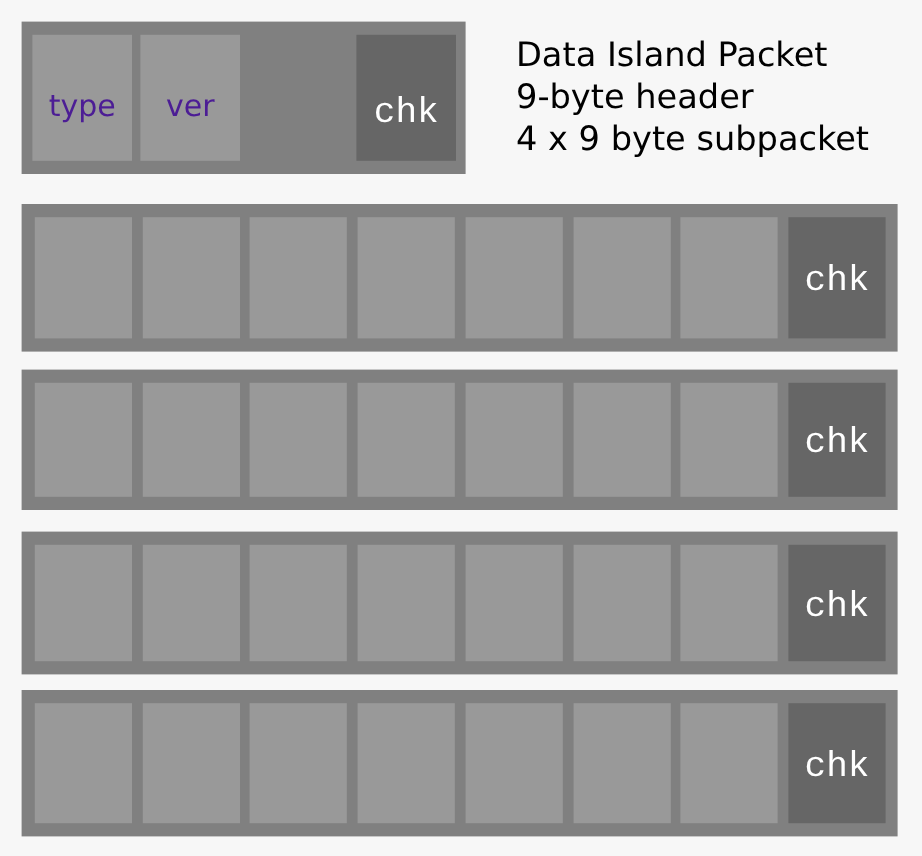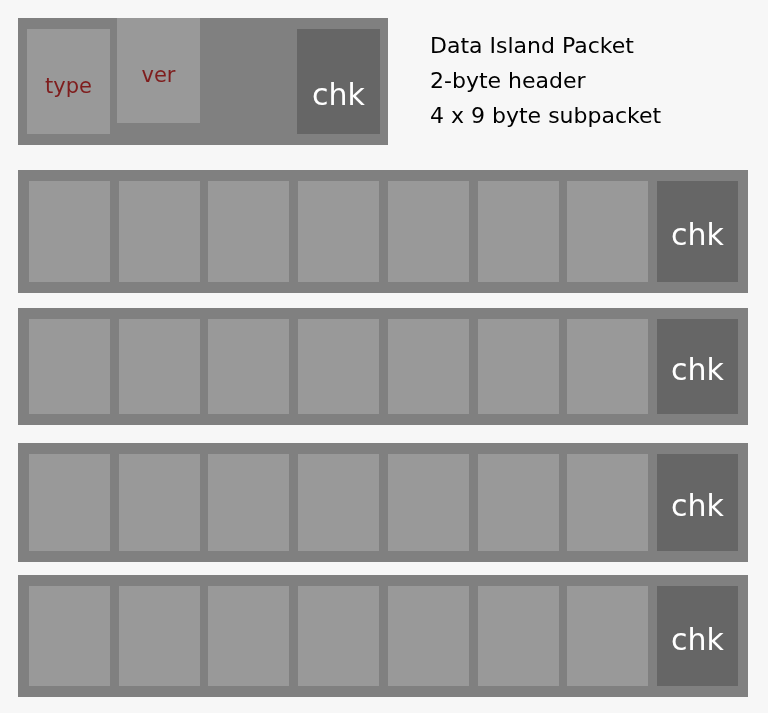--- a/index.html
+++ b/index.html
@@ -32,60 +32,61 @@
   }
 
   
   .cell {
     position: absolute;
     box-sizing: border-box;
     background: #999999;
   }
   .cell.chk {
     background: #666666;
+    font-family: Liberation Mono, monospace;
   }
 
   .cell-label {
     position: absolute;
     left: 0;
     right: 0;
     text-align: center;
-    font-size: 21px;
+    font-size: 25px;
     line-height: 1;
-    color: #7f1d1d;
+    color: #4c1d95;
     white-space: nowrap;
   }
   .cell.chk .cell-label {
     color: #ffffff;
     font-size: 30px;
   }
 
   
   #annotation {
     position: absolute;
     left: 430px;
     top: 28px;
     width: 330px;
     color: #000000;
-    font-size: 22px;
+    font-size: 28px;
     line-height: 35px;
     white-space: nowrap;
   }
   #annotation .ann-line { display: block; }
 </style>
 </head>
 <body style="background: rgb(247, 247, 247); width: 768px; height: 713px;">
 
 <div id="diagram">
 
 <div class="bar" style="left: 18px; top: 18px; width: 370px; height: 127px; background: rgb(128, 128, 128);">
       <div class="cell" style="left: 9px; top: 11px; width: 83px; height: 105px; background: rgb(153, 153, 153);">
         <span class="cell-label" style="top: 46.5px;">type</span>
       </div>
-      <div class="cell" style="left: 99px; top: 0; width: 83px; height: 105px; background: rgb(153, 153, 153);">
+      <div class="cell" style="left: 99px; top: 11px; width: 83px; height: 105px; background: rgb(153, 153, 153);">
         <span class="cell-label" style="top: 46.5px;">ver</span>
       </div>
       <div class="cell chk" style="left: 279px; top: 11px; width: 83px; height: 105px; background: rgb(102, 102, 102);">
         <span class="cell-label" style="top: 50.6px;">chk</span>
       </div>
     </div>
     <div class="bar" style="left: 18px; top: 170px; width: 730px; height: 123px; background: rgb(128, 128, 128);">
       <div class="cell" style="left: 11px; top: 11px; width: 81px; height: 101px; background: rgb(153, 153, 153);">
         <span class="cell-label" style="top: 43.12px;"></span>
       </div>
@@ -186,15 +187,15 @@
         <span class="cell-label" style="top: 42.5px;"></span>
       </div>
       <div class="cell chk" style="left: 639px; top: 11px; width: 81px; height: 100px; background: rgb(102, 102, 102);">
         <span class="cell-label" style="top: 38.6px;">chk</span>
       </div>
     </div>
   </div>
 
 <div id="annotation">
   <span class="ann-line">Data Island Packet</span>
-  <span class="ann-line">2-byte header</span>
+  <span class="ann-line">9-byte header</span>
   <span class="ann-line">4 x 9 byte subpacket</span>
 </div>
 
 </body></html>

